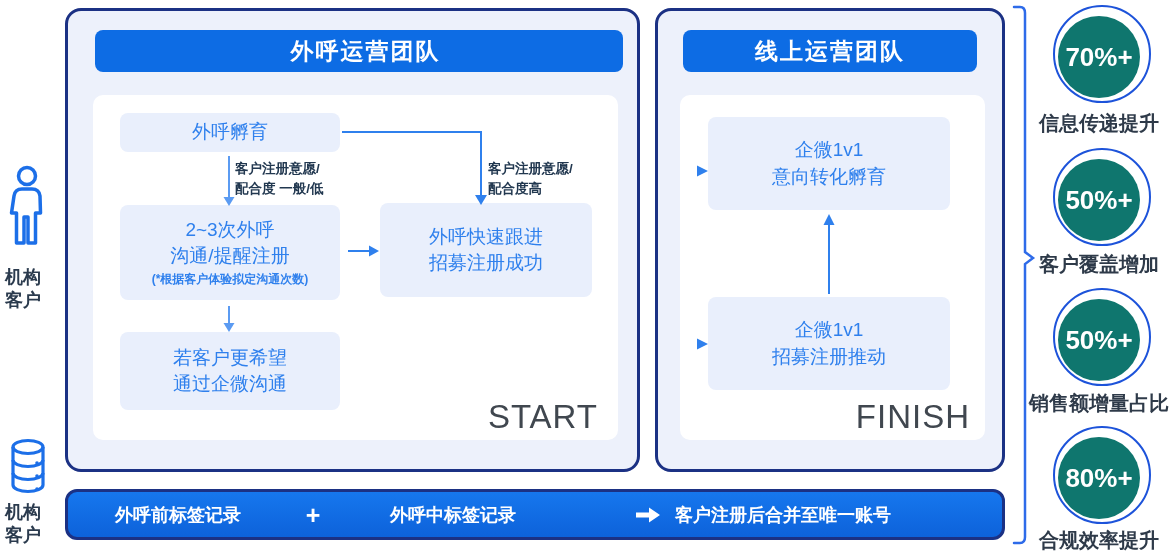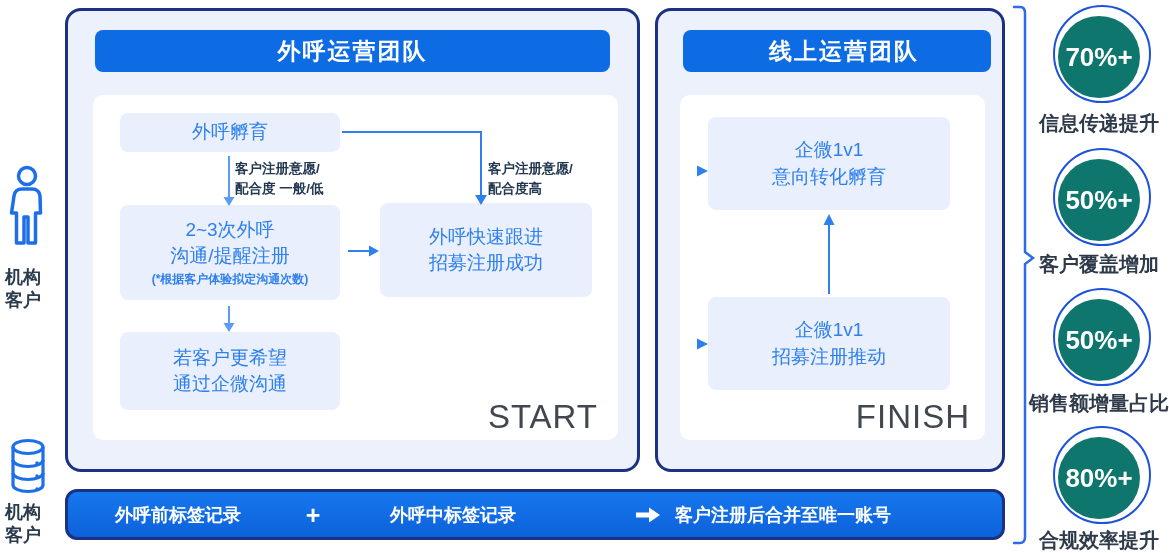--- a/index.html
+++ b/index.html
@@ -96,21 +96,21 @@
     <circle cx="29" cy="26" r="1.8" fill="#1c6fe8"></circle>
     <circle cx="29" cy="39" r="1.8" fill="#1c6fe8"></circle>
     <circle cx="29" cy="52" r="1.8" fill="#1c6fe8"></circle>
   </svg>
   <div class="marker-label" style="left:-3px; top:501px;">
     <div>机构</div>
     <div>客户</div>
   </div>
 
   <div class="panel panel-outbound">
-    <div class="panel-header" style="left:27px; top:19px; width:515px; height:42px;">外呼运营团队</div>
+    <div class="panel-header" style="left:27px; top:19px; width:515px; height:42px;padding-left:13px;">外呼运营团队</div>
     <div class="white-area" style="left:25px; top:84px; width:525px; height:345px;">
 
       <div class="node" style="left:27px; top:18px; width:220px; height:39px;">
         <div>外呼孵育</div>
       </div>
 
       <div class="edge-label" style="left:142px; top:64px;">
         <div>客户注册意愿/</div>
         <div>配合度 一般/低</div>
       </div>
@@ -134,21 +134,21 @@
       <div class="node" style="left:27px; top:237px; width:220px; height:78px;">
         <div>若客户更希望</div>
         <div>通过企微沟通</div>
       </div>
 
       <div class="flow-tag" style="right:20px; bottom:4px;">START</div>
     </div>
   </div>
 
   <div class="panel panel-online">
-    <div class="panel-header" style="left:25px; top:19px; width:294px; height:42px;padding-left:14px;">线上运营团队</div>
+    <div class="panel-header" style="left:25px; top:19px; width:294px; height:42px;">线上运营团队</div>
     <div class="white-area" style="left:22px; top:84px; width:305px; height:345px;">
 
       <div class="node" style="left:28px; top:22px; width:242px; height:93px;">
         <div>企微1v1</div>
         <div>意向转化孵育</div>
       </div>
 
       <div class="node" style="left:28px; top:202px; width:242px; height:93px;">
         <div>企微1v1</div>
         <div>招募注册推动</div>

